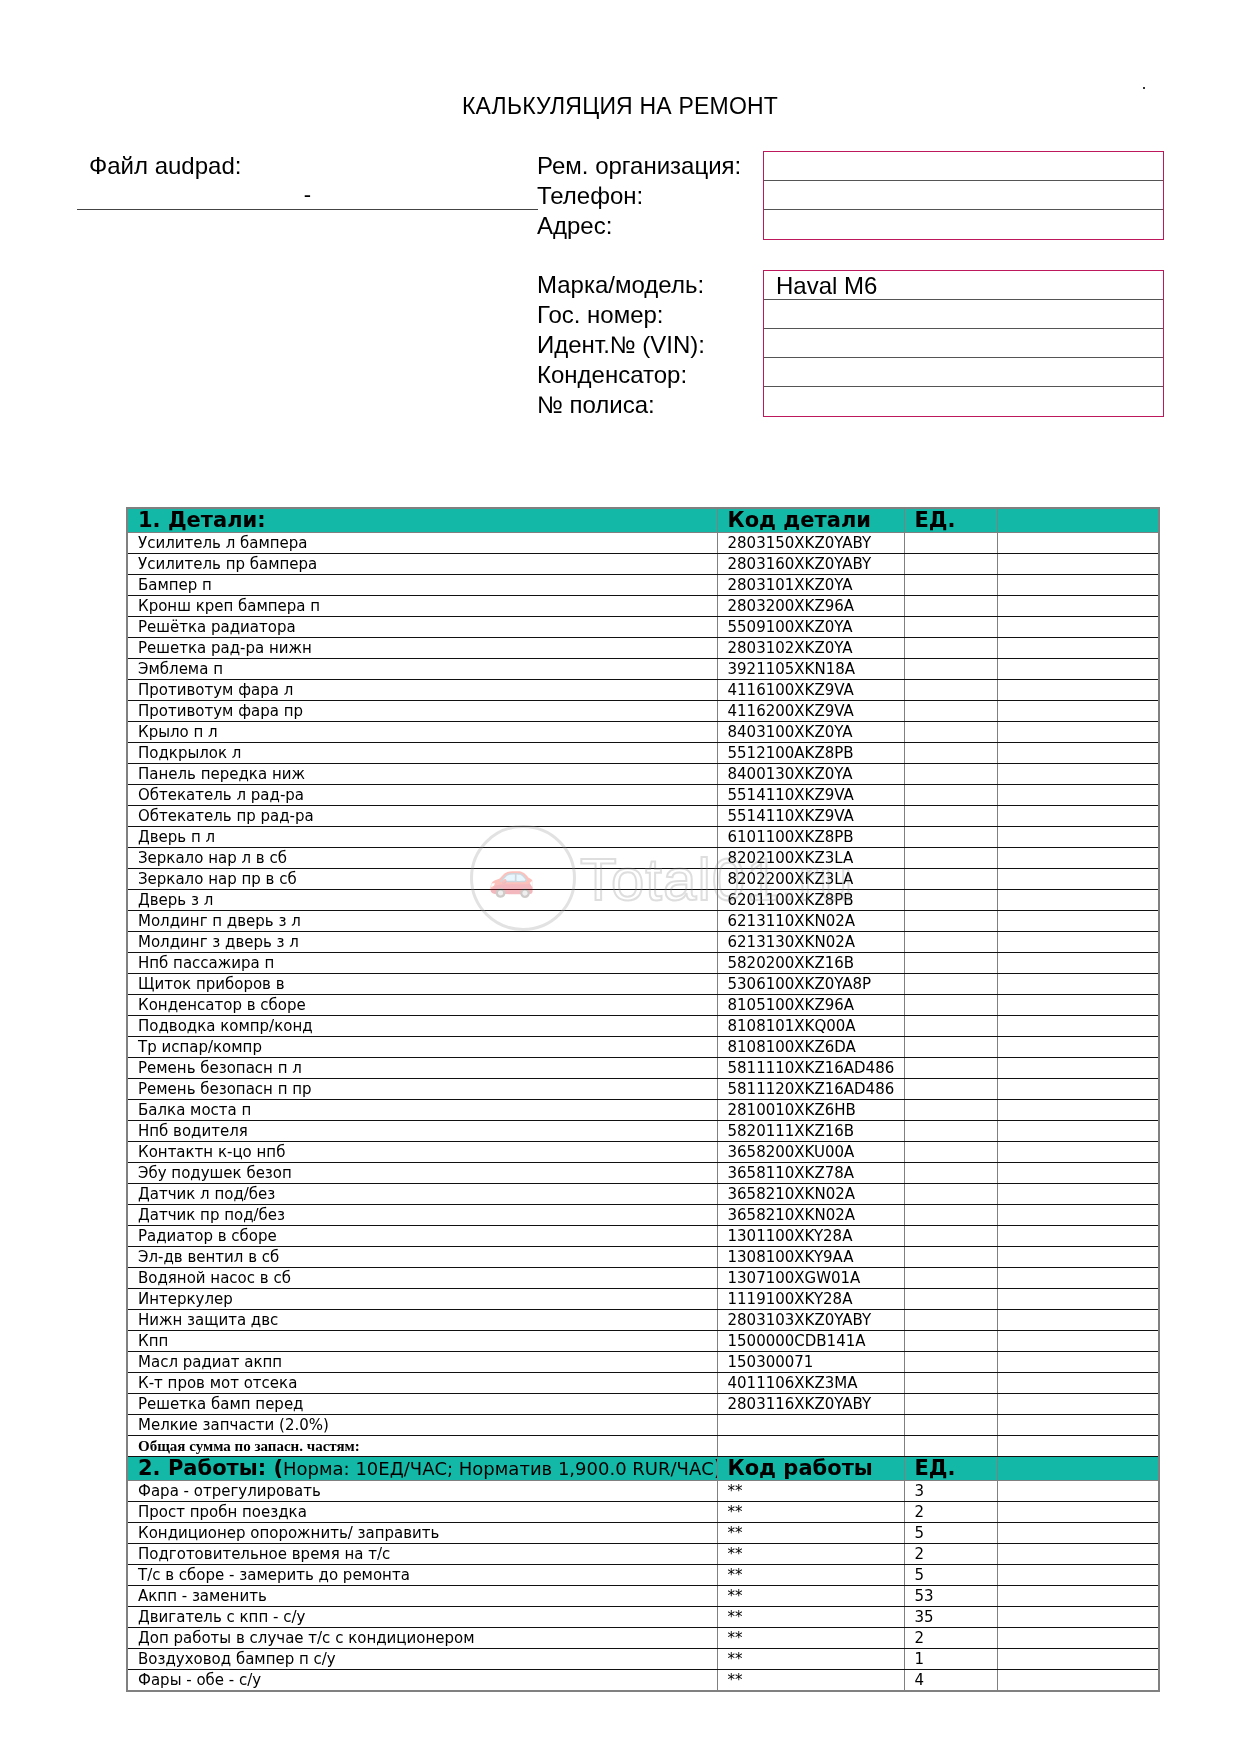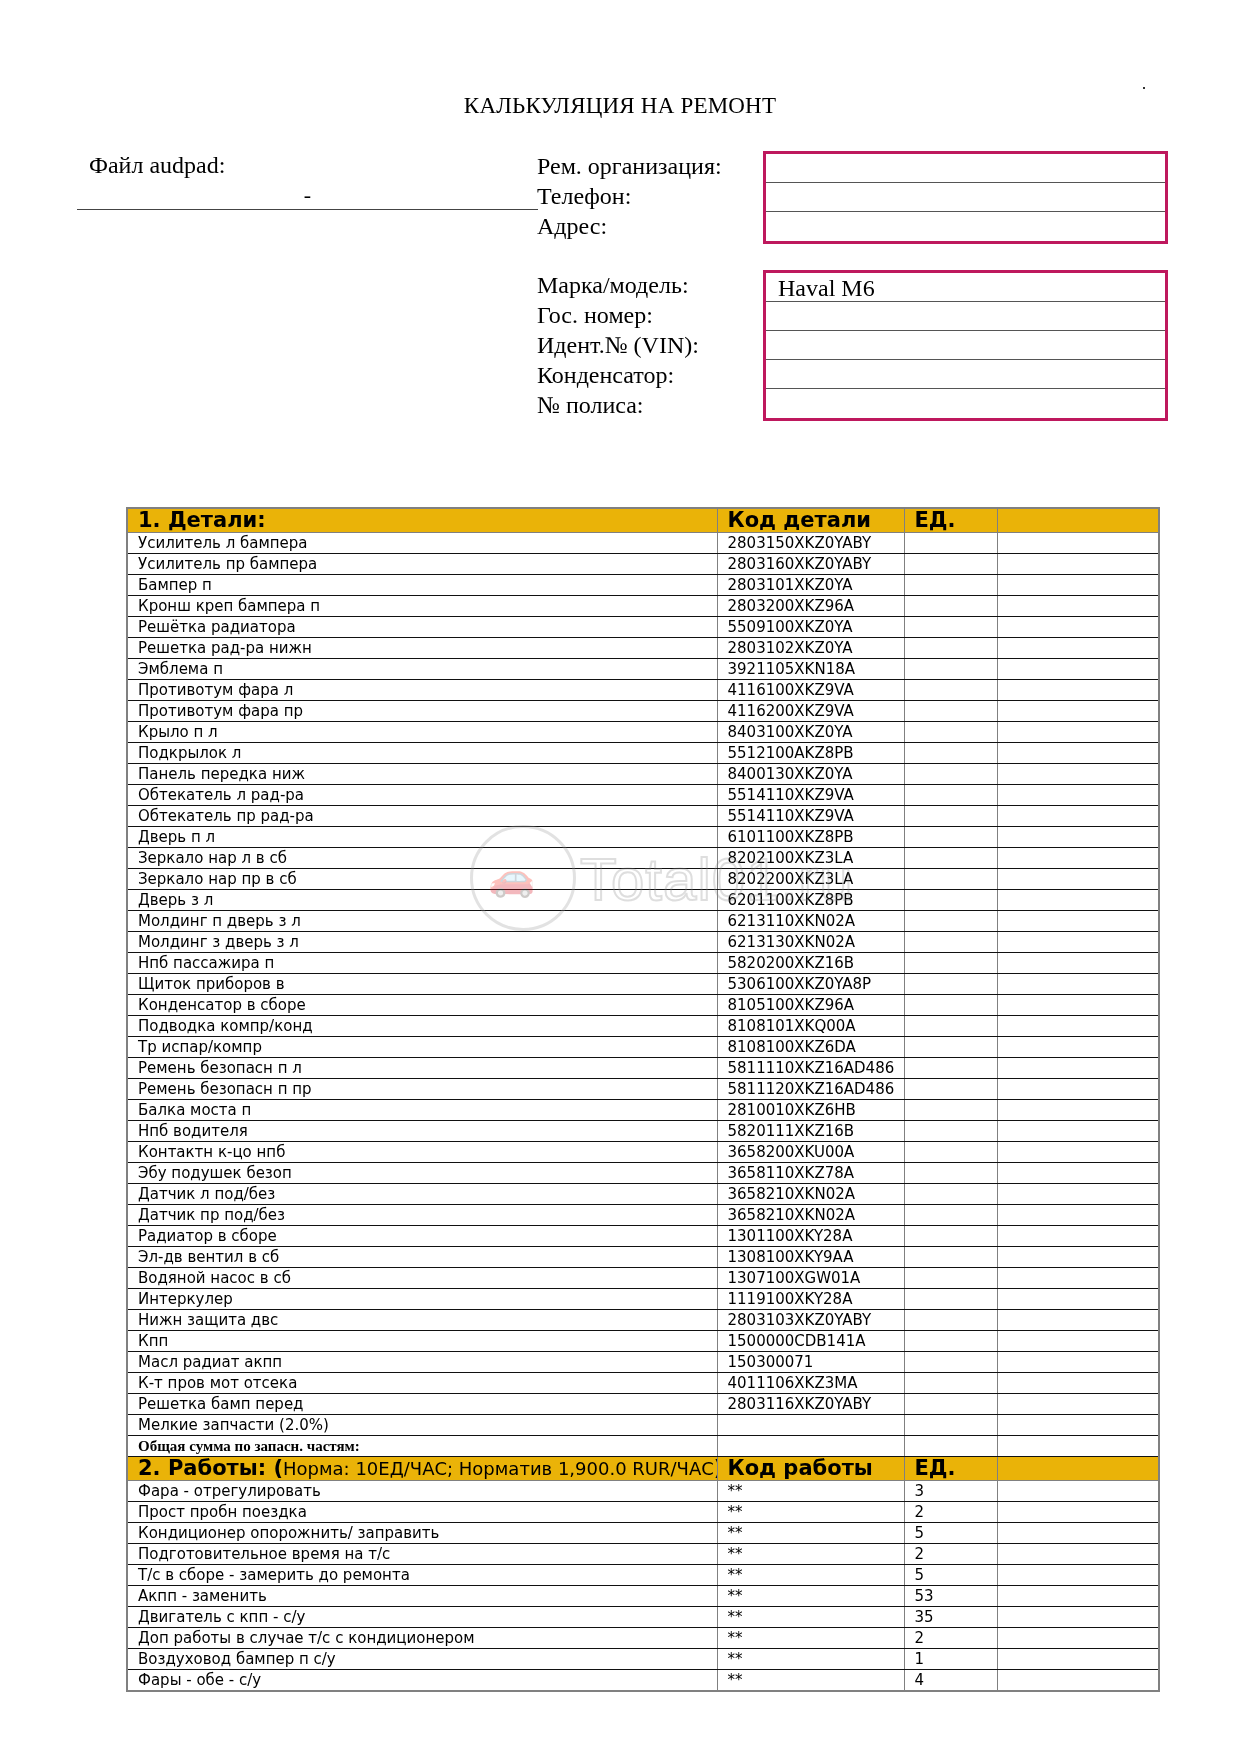--- a/index.html
+++ b/index.html
@@ -1,41 +1,41 @@
 <!DOCTYPE html>
 <html><head>
 <meta charset="utf-8">
 <style>
   html, body { margin: 0; padding: 0; background: #ffffff; }
   body { width: 1240px; height: 1755px; position: relative; overflow: hidden; color: #000; }
-  .serif { font-family: Liberation Serif, serif; }
+  .serif { font-family: Liberation Sans, sans-serif; }
   .sans { font-family: "DejaVu Sans", "Liberation Sans", sans-serif; }
 
   .dot { position: absolute; left: 1143px; top: 87px; width: 2px; height: 2px; background: #333; }
 
   .title { position: absolute; left: 0; width: 1240px; top: 93px; text-align: center; font-size: 23px; letter-spacing: 0.2px; }
 
   .file-label { position: absolute; left: 89px; top: 152px; font-size: 24px; text-align: center; }
   .file-value { position: absolute; left: 77px; width: 461px; top: 182px; height: 27px; border-bottom: 1px solid #444; text-align: center; font-size: 22px; line-height: 26px; }
 
   .labels { position: absolute; left: 537px; font-size: 24px; }
   .labels div { height: 30px; line-height: 30px; white-space: nowrap; }
   .labels.g1 { top: 151px; }
   .labels.g2 { top: 270px; }
 
-  .boxes { position: absolute; left: 763px; width: 399px; border: 3px solid #be185d; }
+  .boxes { position: absolute; left: 763px; width: 399px; border: 1px solid #be185d; }
   .boxes.g1 { top: 151px; }
   .boxes.g2 { top: 270px; }
   .boxes .box { height: 29px; border-bottom: 1px solid #555; font-size: 24px; line-height: 30px; padding-left: 12px; box-sizing: border-box; }
   .boxes .box:last-child { border-bottom: none; height: 29px; }
 
   .grid { position: absolute; left: 126px; top: 507px; width: 1032px; border: 2px solid #808080; border-collapse: collapse; table-layout: fixed; }
   .grid td { border: 1px solid #808080; border-left-color: #808080; padding: 0 0 0 10px; height: 20px; font-size: 15px; line-height: 20px; white-space: nowrap; overflow: hidden; }
   .grid tr.data td { border-top: 1px solid #111; border-bottom: 1px solid #111; }
-  .grid tr.head td { background: #eab308; height: 23px; font-size: 21px; font-weight: bold; line-height: 23px; }
+  .grid tr.head td { background: #14b8a6; height: 23px; font-size: 21px; font-weight: bold; line-height: 23px; }
   .grid tr.head td .norm { font-weight: normal; font-size: 18px; }
   .grid tr.total td { font-weight: bold; font-family: Liberation Serif, serif; }
   .grid col.c1 { width: 590px; }
   .grid col.c2 { width: 187px; }
   .grid col.c3 { width: 93px; }
   .grid col.c4 { width: 162px; }
 
   .watermark { position: absolute; left: 470px; top: 825px; width: 340px; height: 110px; opacity: 0.28; pointer-events: none; }
   .watermark .ring { position: absolute; left: 0; top: 0; width: 100px; height: 100px; border: 3px solid #9a9a9a; border-radius: 50%; }
   .watermark .car { position: absolute; left: 18px; top: 30px; font-size: 38px; color: #9a9a9a; }

